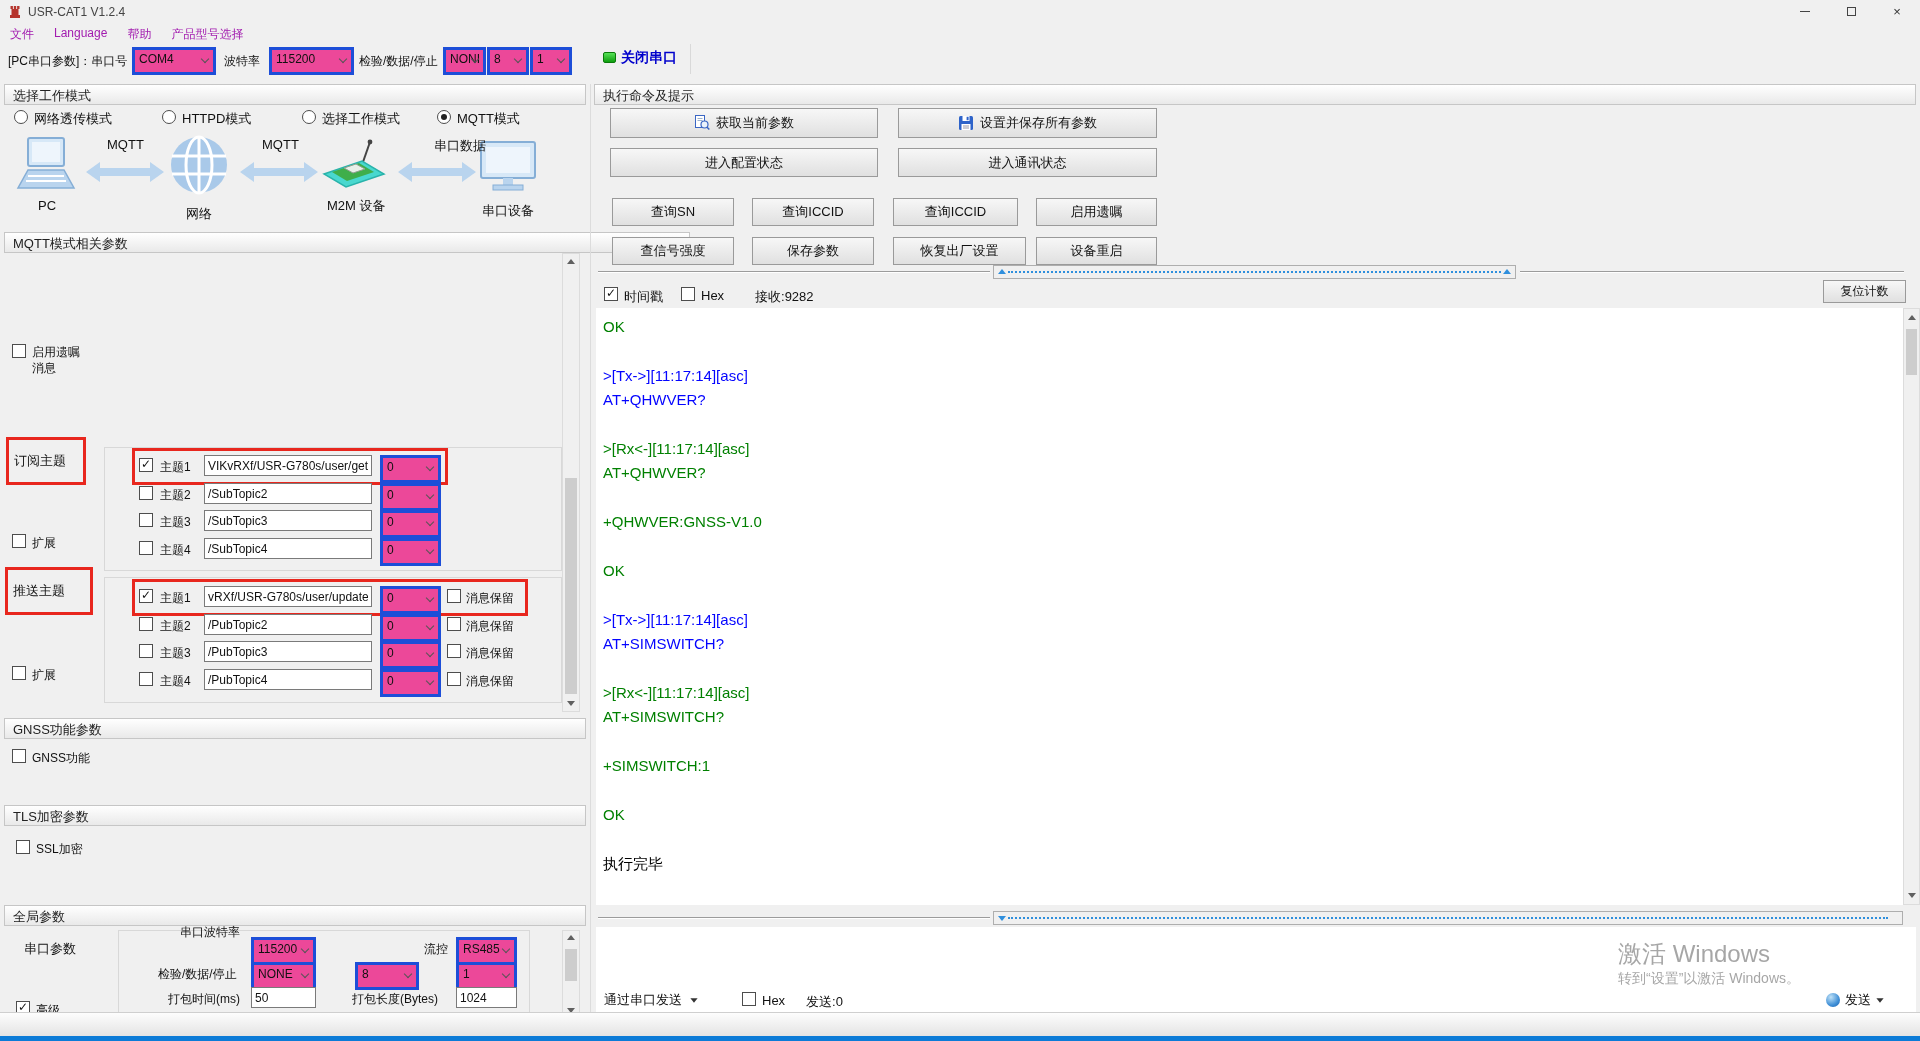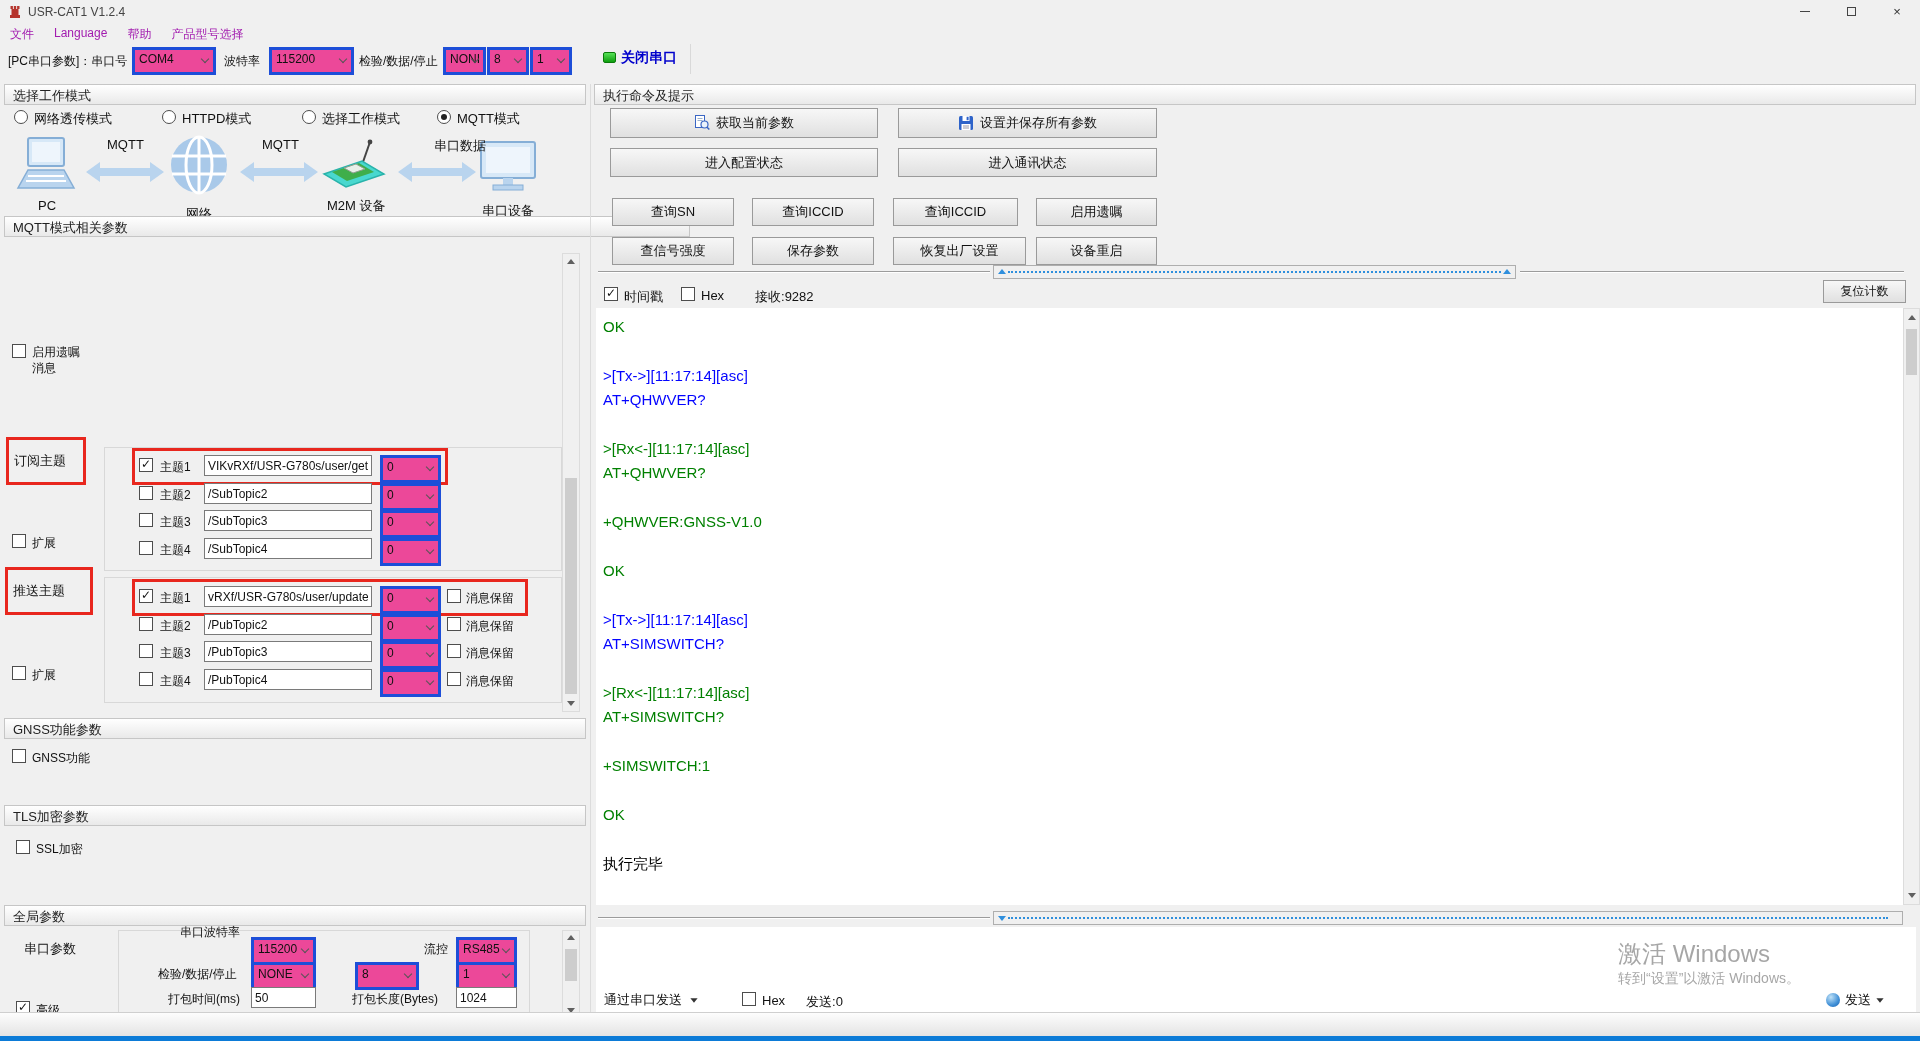--- a/index.html
+++ b/index.html
@@ -162,21 +162,21 @@
     <rect x="15" y="45" width="30" height="5" fill="#b9d4ee" stroke="#85aed6"></rect>
   </svg>
   <span class="lab13" style="left:107px;top:137px">MQTT</span>
   <span class="lab13" style="left:262px;top:137px">MQTT</span>
   <span class="lab13" style="left:434px;top:137px">串口数据</span>
   <span class="lab13" style="left:38px;top:198px">PC</span>
   <span class="lab13" style="left:186px;top:205px">网络</span>
   <span class="lab13" style="left:327px;top:197px">M2M 设备</span>
   <span class="lab13" style="left:482px;top:202px">串口设备</span>
 
-  <div class="sechdr" style="left:4px;top:216px;width:686px">MQTT模式相关参数</div>
+  <div class="sechdr" style="left:4px;top:232px;width:686px">MQTT模式相关参数</div>
 
   <span class="cb" style="left:12px;top:344px"></span>
   <span class="lab" style="left:32px;top:344px">启用遗嘱</span>
   <span class="lab" style="left:32px;top:360px">消息</span>
 
   <div class="red-box" style="left:6px;top:437px;width:80px;height:48px"></div>
   <span class="lab13" style="left:14px;top:452px">订阅主题</span>
   <div class="groupbox" style="left:104px;top:447px;width:458px;height:124px"></div>
   <div class="red-box" style="left:132px;top:448px;width:316px;height:37px"></div>
 

